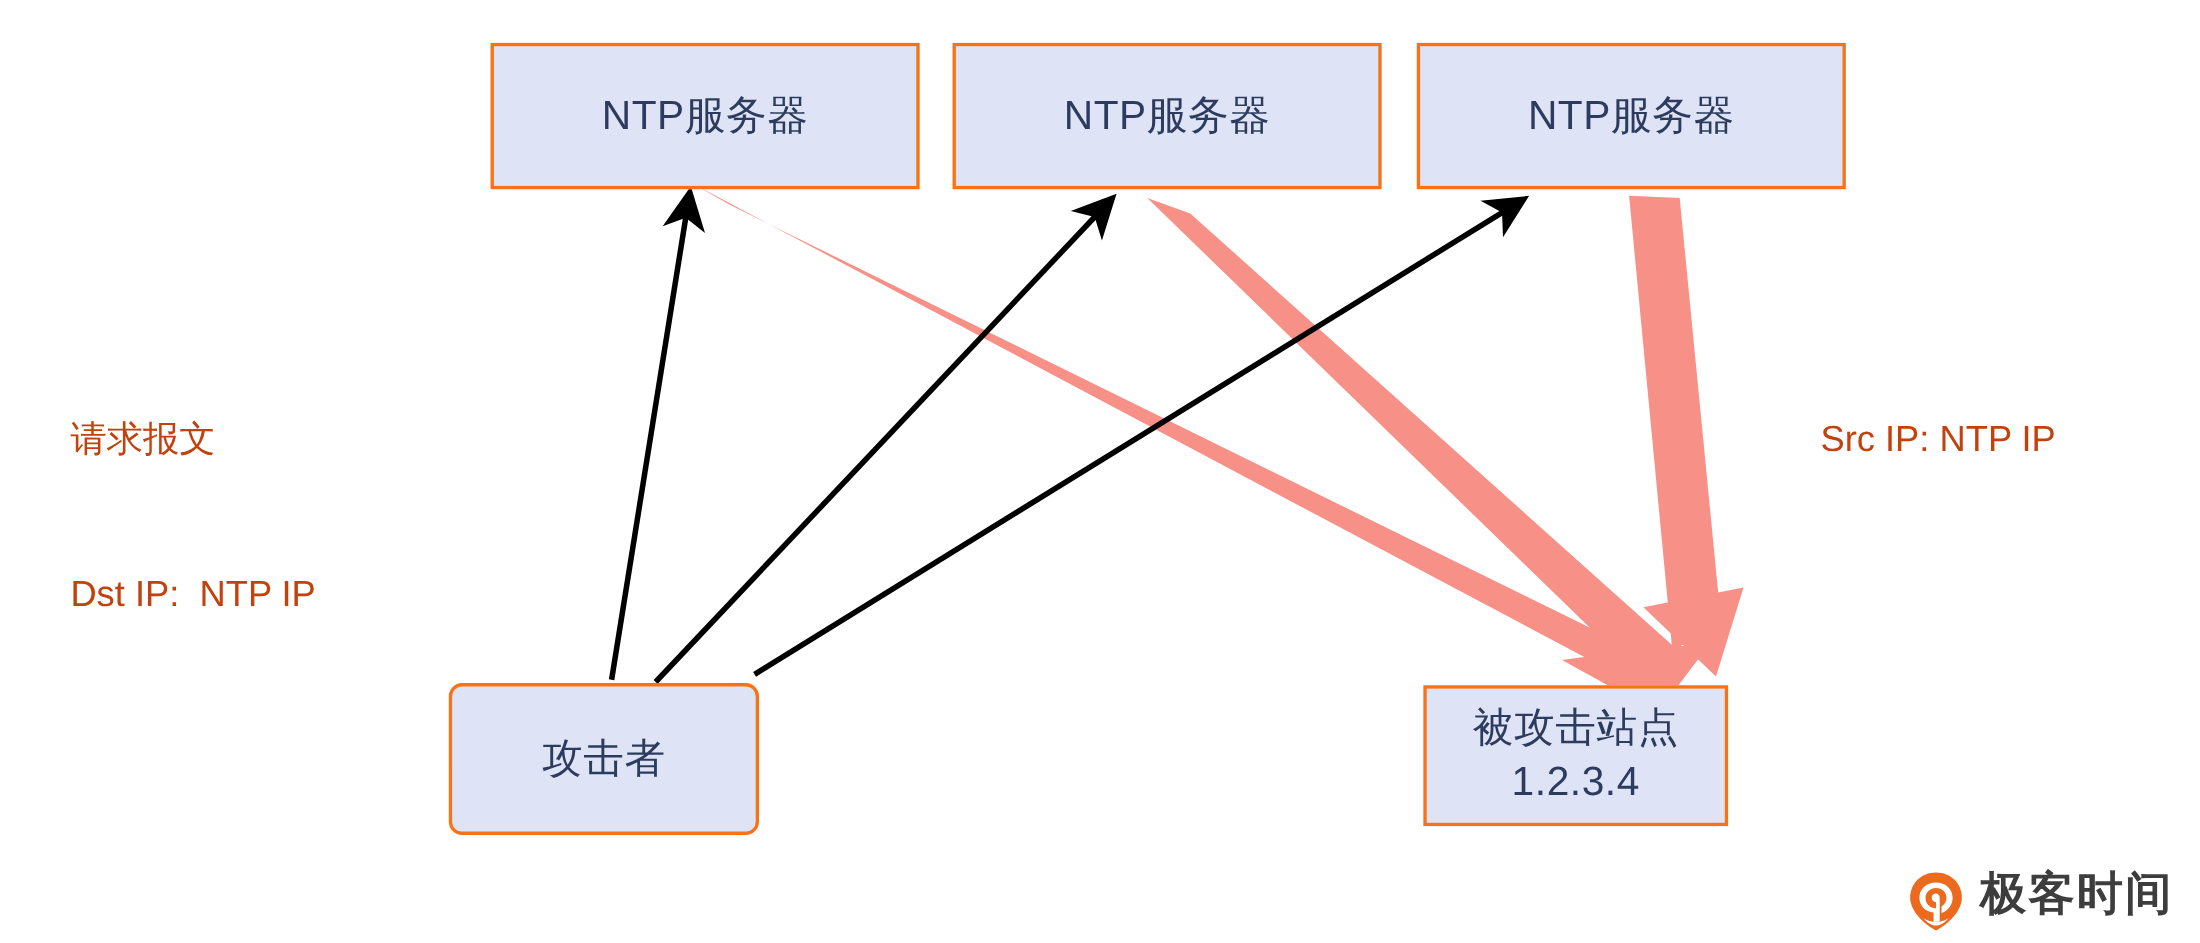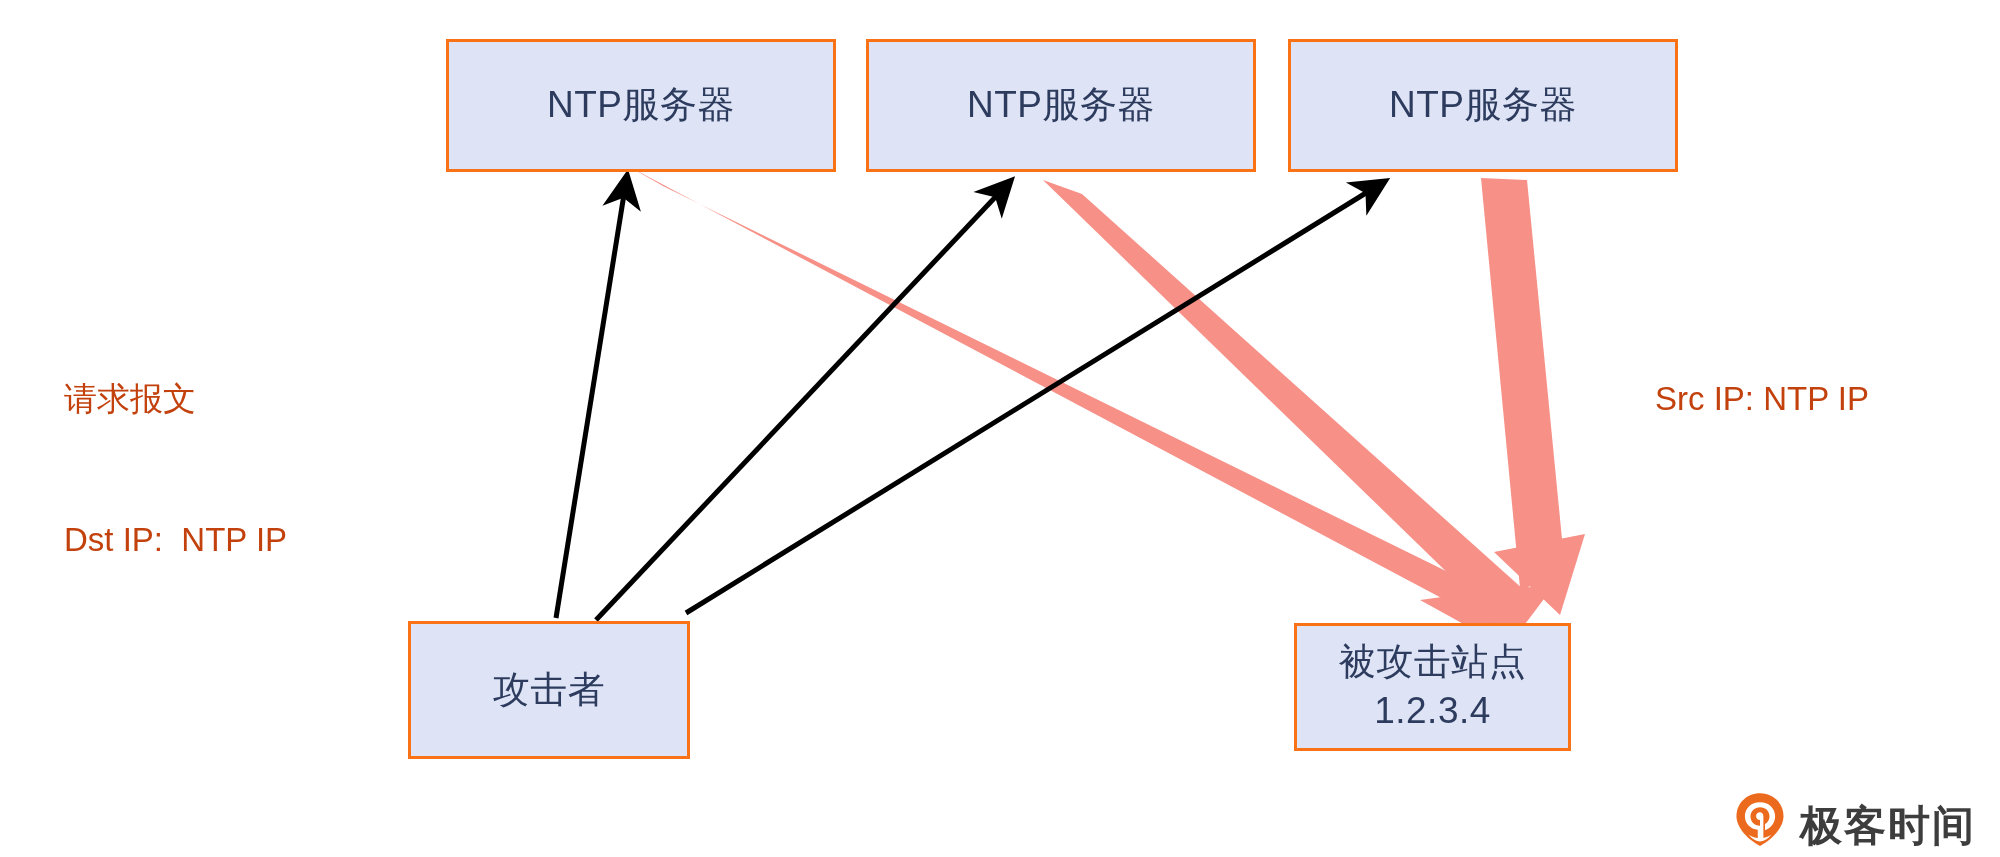--- a/index.html
+++ b/index.html
@@ -53,21 +53,21 @@
   .anno .anno-line {
     display: block;
     margin-bottom: 10px;
   }
   
   #watermark {
     position: absolute;
     right: 24px;
     bottom: 10px;
     display: flex;
-    align-items: flex-end;
+    align-items: flex-start;
     gap: 12px;
   }
   #watermark .wm-mark {
     width: 56px;
     height: 56px;
     flex: 0 0 auto;
   }
   #watermark .wm-text {
     color: #3d3d3d;
     font-size: 42px;
@@ -118,21 +118,21 @@
   </div>
 
   <div class="node-box" style="left:866px; top:39px; width:390px; height:133px;">
     <span class="node-line">NTP服务器</span>
   </div>
 
   <div class="node-box" style="left:1288px; top:39px; width:390px; height:133px;">
     <span class="node-line">NTP服务器</span>
   </div>
 
-  <div class="node-box" style="left:408px; top:621px; width:282px; height:138px;">
+  <div class="node-box" style="left:408px; top:621px; width:282px; height:138px;border-radius:12px;">
     <span class="node-line">攻击者</span>
   </div>
 
   <div class="node-box" style="left:1294px; top:623px; width:277px; height:128px;">
     <span class="node-line">被攻击站点</span>
     <span class="node-line">1.2.3.4</span>
   </div>
 
   <div class="anno" style="left:64px; top:290px;">
     <span class="anno-line">请求报文</span>

